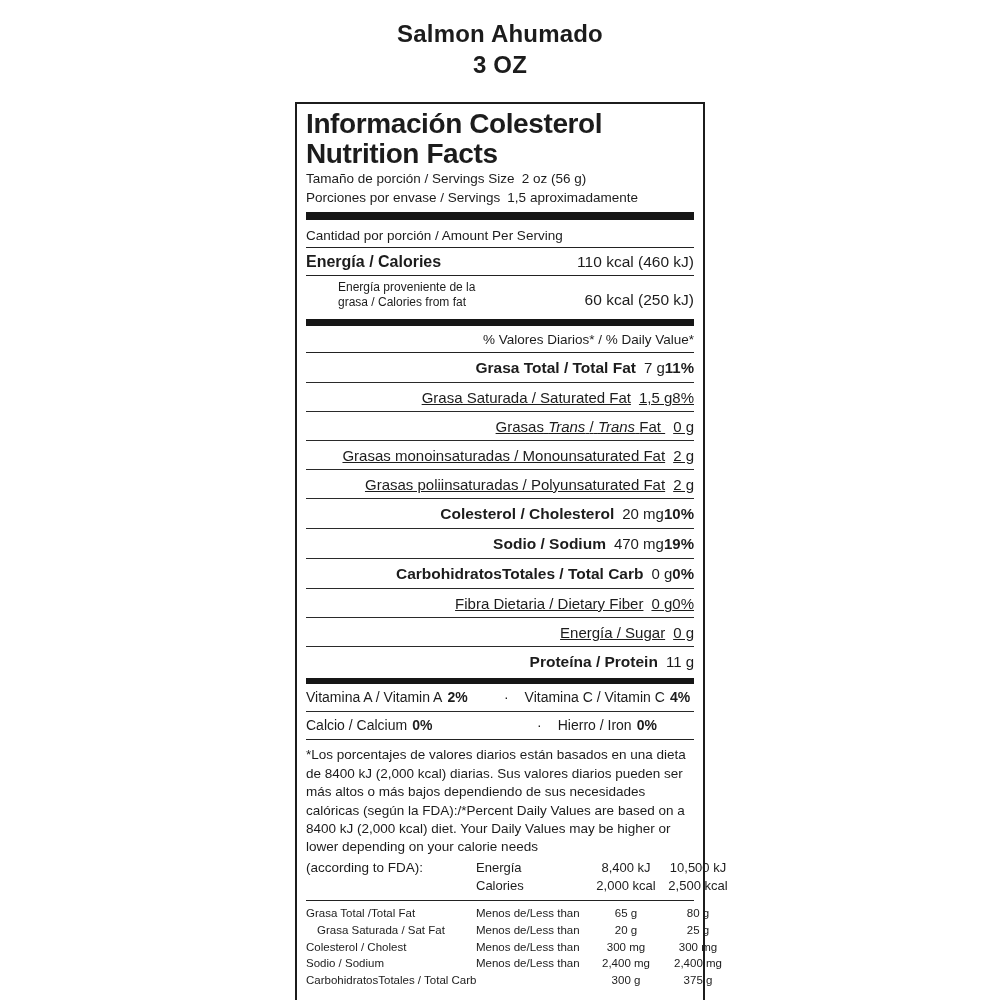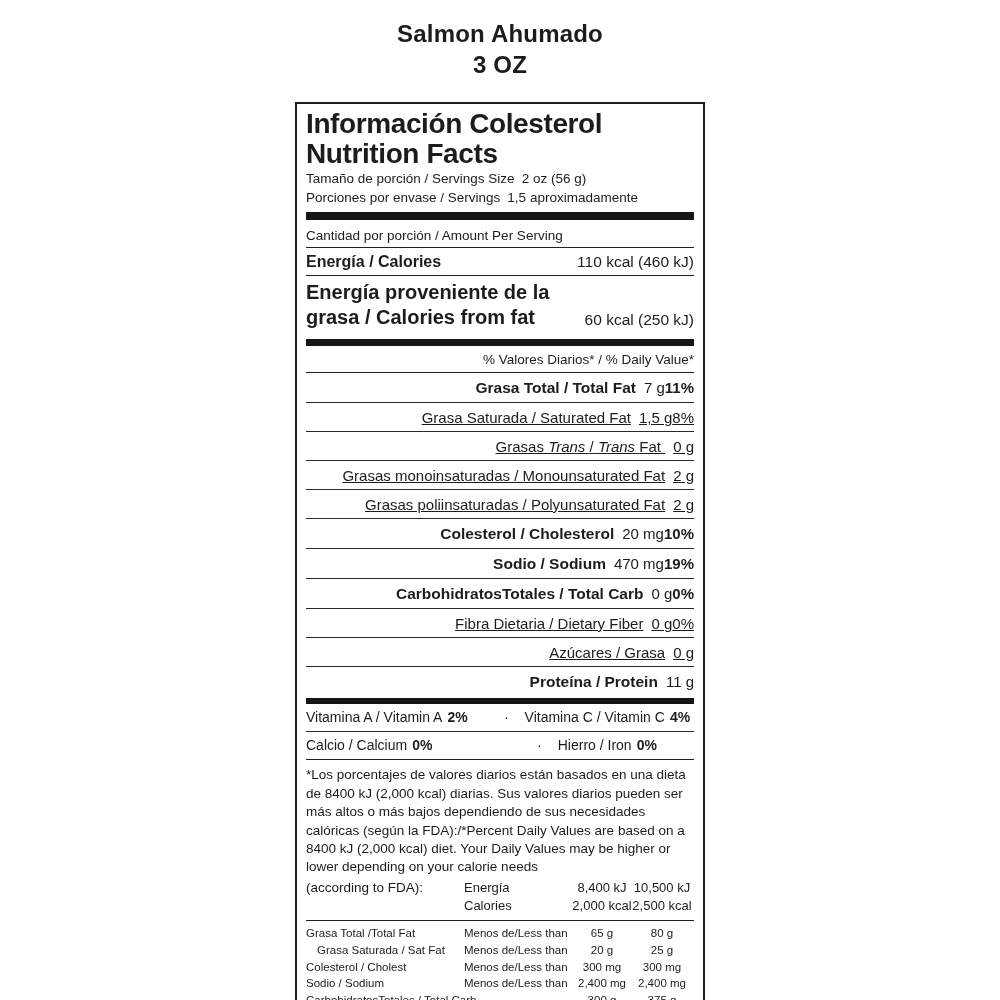--- a/index.html
+++ b/index.html
@@ -21,41 +21,41 @@
   .serving-line { font-size: 13.5px; line-height: 1.25; margin-top: 2px; }
   .serving-line .val { margin-left: 7px; }
   .bar-thick { height: 8px; background: #161616; margin: 6px 0 5px; }
   .bar-mid { height: 7px; background: #161616; margin: 4px 0 0; }
   .bar-sub { height: 6px; background: #161616; margin: 2px 0 0; }
   .amount-per { font-size: 13.5px; padding: 3px 0 4px; }
   .energy-row { display: flex; justify-content: space-between; align-items: center; border-top: 1.5px solid #222; padding: 5px 0 4px; }
   .energy-row .elabel { font-weight: bold; font-size: 16px; }
   .energy-row .evalue { font-size: 15.5px; }
   .energy-fat-row { display: flex; justify-content: space-between; align-items: flex-end; border-top: 1px solid #222; padding: 4px 0 5px; }
-  .energy-fat-row .elabel { font-weight: bold; font-size: 20px; line-height: 1.25; }
+  .energy-fat-row .elabel { font-weight: normal; font-size: 12px; line-height: 1.25; margin-left: 32px; }
   .energy-fat-row .evalue { font-size: 15.5px; padding-bottom: 1px; }
   .dv-header { text-align: right; font-size: 13.5px; padding: 6px 0 5px; border-bottom: 1.5px solid #222; }
   .nrow { display: flex; justify-content: flex-end; align-items: baseline; padding: 5.5px 0; font-size: 15px; }
   .nrow + .nrow { border-top: 1.4px solid #2a2a2a; }
   .nrow .nlabel { white-space: nowrap; }
   .nrow .amt { margin-left: 8px; }
   .nrow.bold-row .nlabel-txt { font-weight: bold; font-size: 15.5px; }
   .nrow .dv { font-size: 15px; }
   .nrow .dv.bold { font-weight: bold; }
   .nrow.indent { padding-left: 14px; text-decoration: underline; }
   .vrow { display: flex; align-items: baseline; font-size: 14px; padding: 5px 0 6px; }
   .vrow + .vrow { border-top: 1.4px solid #2a2a2a; }
   .vrow .vleft { width: 50%; }
   .vrow .vright { width: 50%; text-align: center; }
   .vrow .vdot { margin-right: 16px; }
   .vrow .pct { font-weight: bold; margin-left: 5px; }
   .vrow .vlabel { margin-right: 0; }
   .foot-rule { border-top: 1.5px solid #222; margin-top: 0; }
   .footnote { font-size: 13.5px; line-height: 1.36; padding-top: 6px; }
-  .ref-grid { display: grid; grid-template-columns: 158px 108px 60px 60px; column-gap: 0; align-items: baseline; }
+  .ref-grid { display: grid; grid-template-columns: 158px 108px 60px 60px; column-gap: 12px; align-items: baseline; }
   .ref-grid .c3, .ref-grid .c4 { text-align: center; }
   .fda-grid { font-size: 13px; line-height: 1.45; margin-top: 1px; }
   .fda-grid .fda-left { font-size: 13.5px; }
   .ref-table { font-size: 11.5px; line-height: 1.45; border-top: 1.5px solid #222; margin-top: 4px; padding-top: 4px; }
   .ref-table .rname { white-space: nowrap; }
   .ref-table .rname.indent { padding-left: 11px; }
 </style>
 </head>
 <body>
 
@@ -134,21 +134,21 @@
   </div>
   <div class="nrow bold-row">
     <span class="nlabel"><span class="nlabel-txt">CarbohidratosTotales / Total Carb</span><span class="amt">0 g</span></span>
     <span class="dv bold">0%</span>
   </div>
   <div class="nrow indent">
     <span class="nlabel"><span class="nlabel-txt">Fibra Dietaria / Dietary Fiber</span><span class="amt">0 g</span></span>
     <span class="dv">0%</span>
   </div>
   <div class="nrow indent">
-    <span class="nlabel"><span class="nlabel-txt">Azúcares / Grasa</span><span class="amt">0 g</span></span>
+    <span class="nlabel"><span class="nlabel-txt">Energía / Sugar</span><span class="amt">0 g</span></span>
     <span class="dv"></span>
   </div>
   <div class="nrow bold-row">
     <span class="nlabel"><span class="nlabel-txt">Proteína / Protein</span><span class="amt">11 g</span></span>
     <span class="dv"></span>
   </div>
 
   <div class="bar-sub"></div>
 
   <div class="vrow">

